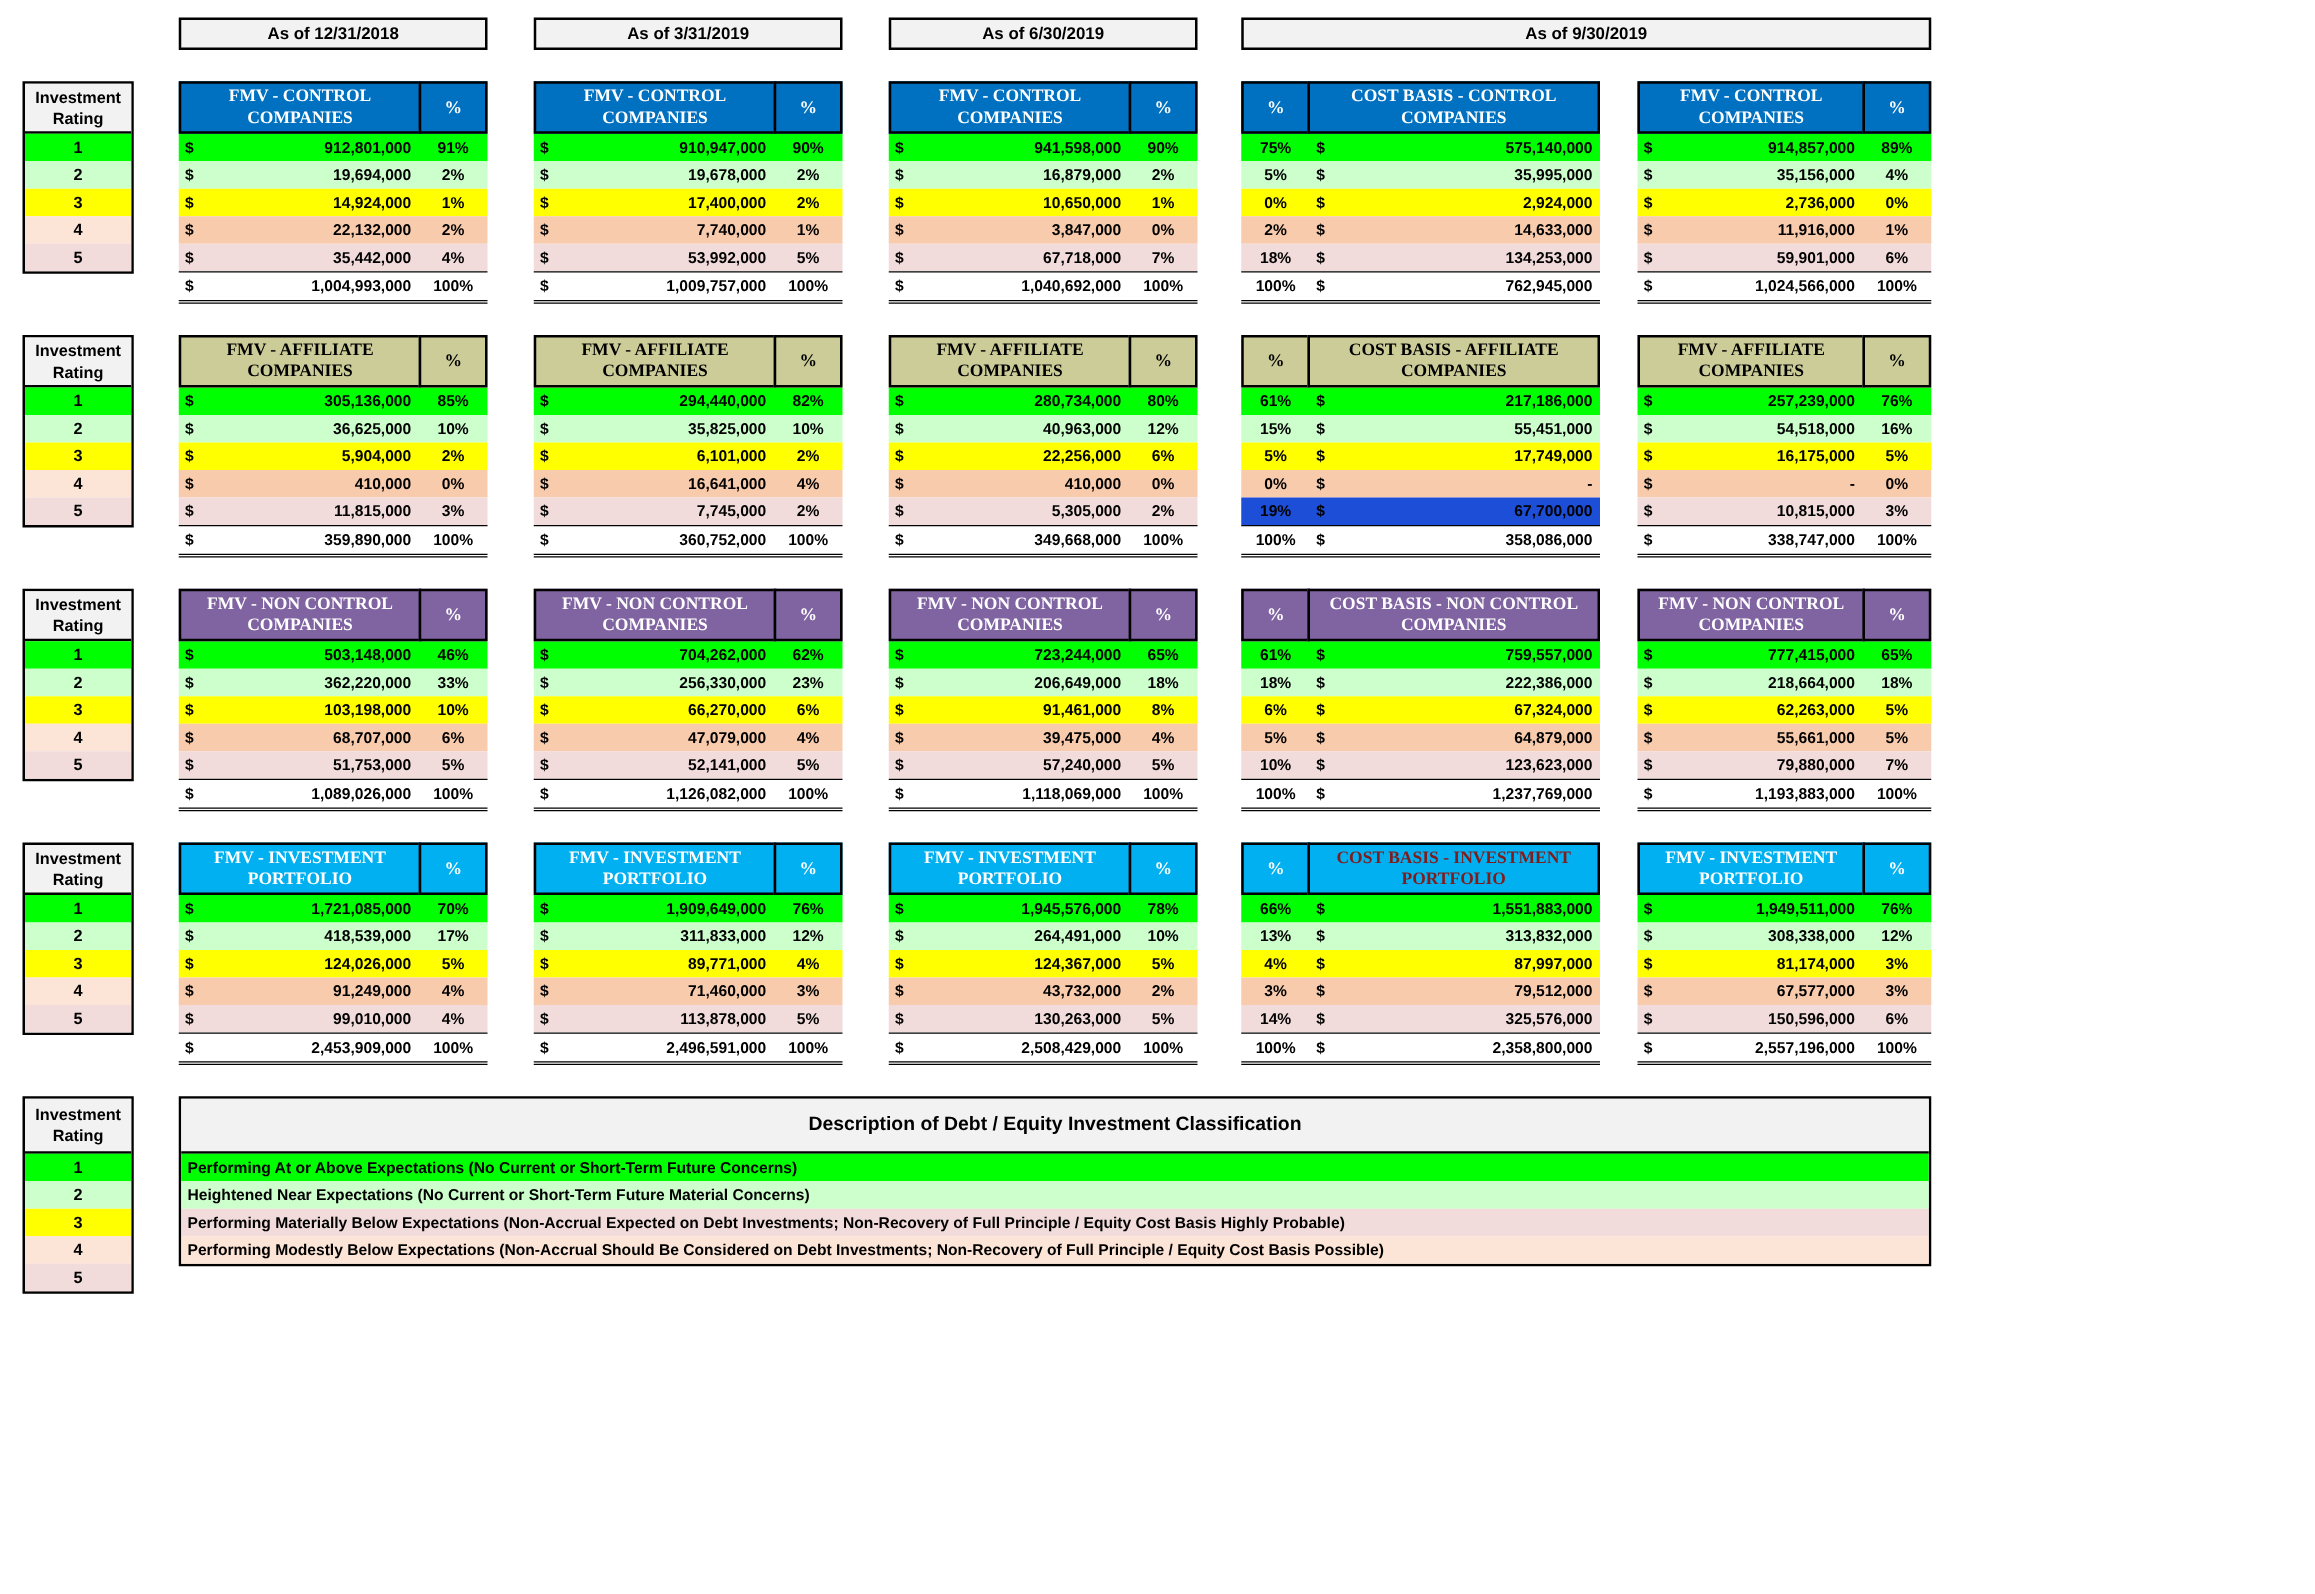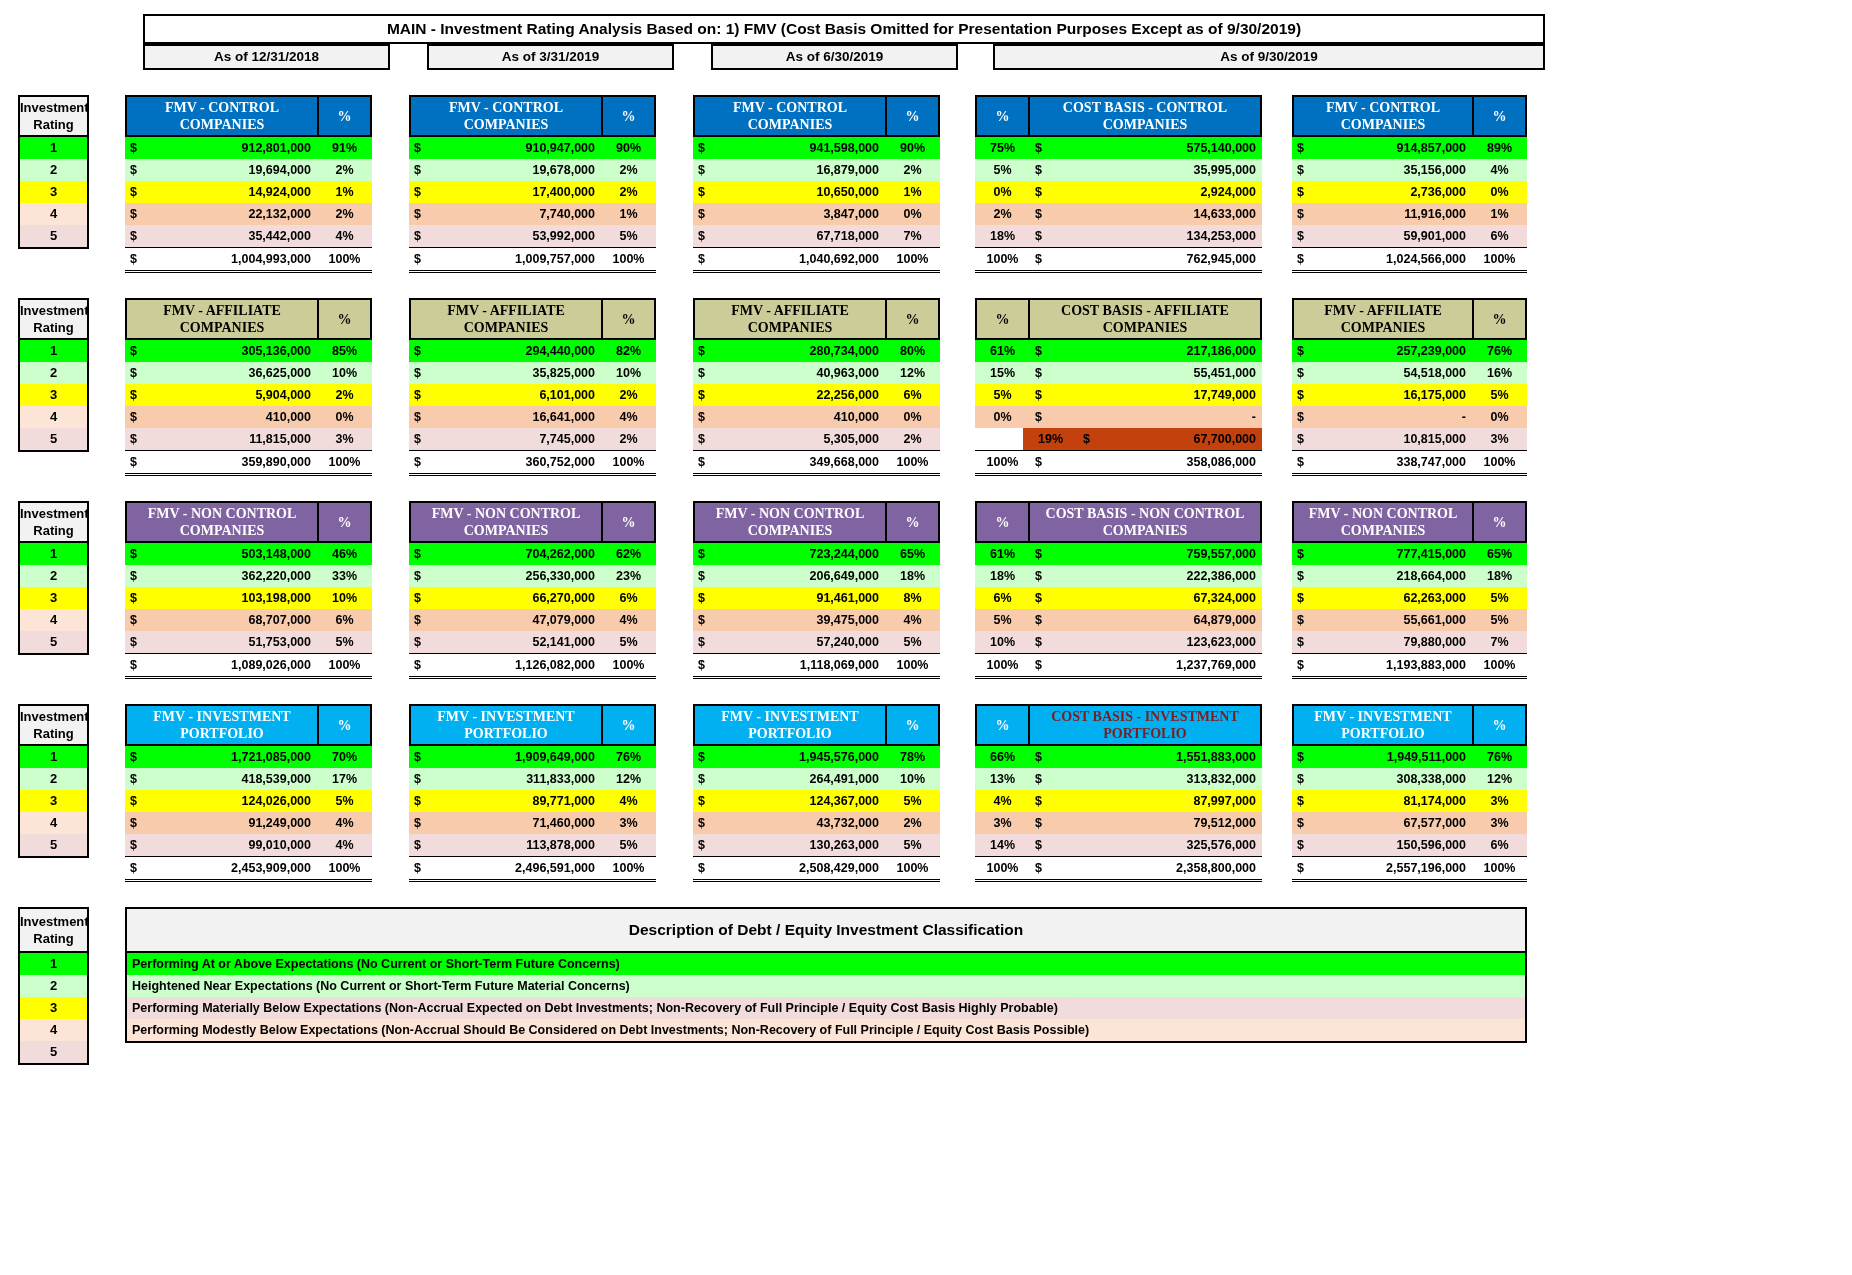--- a/index.html
+++ b/index.html
@@ -5,21 +5,21 @@
   html,body{margin:0;padding:0;background:#FFFFFF;}
   body{width:1852px;height:1275px;font-family:"Liberation Sans",sans-serif;color:#000;overflow:hidden;}
   .page{position:relative;padding:14px 0 0 18px;}
   .title-bar{margin-left:125px;width:1402px;box-sizing:border-box;border:2px solid #000;background:#fff;
     text-align:center;font-weight:bold;font-size:15.5px;padding:4px 0;}
   .asof-row{margin-left:125px;display:flex;}
   .asof-cell{box-sizing:border-box;border:2px solid #000;background:#F2F2F2;font-weight:bold;font-size:13.5px;
     text-align:center;height:26px;line-height:22px;}
   .asof-gap{box-sizing:border-box;height:26px;}
   .group{display:flex;align-items:flex-start;margin-top:25px;}
-  .legend{width:71px;box-sizing:border-box;border:2px solid #000;margin-right:36px;background:#fff;}
+  .legend{width:89px;box-sizing:border-box;border:2px solid #000;margin-right:36px;background:#fff;}
   .legend-head{height:38px;background:#F2F2F2;border-bottom:2px solid #000;display:flex;flex-direction:column;
     justify-content:center;text-align:center;font-weight:bold;font-size:13px;line-height:17px;}
   .legend-head.tall{height:42px;}
   .legend-row{height:22px;line-height:22px;text-align:center;font-weight:bold;font-size:13px;}
   .tables{display:flex;align-items:flex-start;}
   .tbl{box-sizing:border-box;}
   .thead{display:flex;height:42px;}
   .hcell{box-sizing:border-box;border:2px solid #000;display:flex;flex-direction:column;justify-content:center;
     text-align:center;font-family:"Liberation Serif",serif;font-weight:bold;font-size:14px;line-height:17px;height:42px;padding:4px 2px;}
   .hcell.title{flex:1;}
@@ -31,21 +31,20 @@
   .trow.total{background:#fff;border-top:1px solid #000;border-bottom:3px double #000;}
   .desc-tbl{width:1402px;box-sizing:border-box;border:2px solid #000;}
   .desc-head{height:42px;border-bottom:2px solid #000;background:#F2F2F2;text-align:center;line-height:42px;
     font-weight:bold;font-size:15.5px;}
   .desc-row{height:22px;line-height:22px;font-weight:bold;font-size:12.5px;padding-left:5px;}
 </style>
 </head>
 <body>
 
 <div class="page">
-  <div class="title-bar">MAIN - Investment Rating Analysis Based on: 1) FMV (Cost Basis Omitted for Presentation Purposes Except as of 9/30/2019)</div>
   <div class="asof-row" id="asof-row">
       <div class="asof-cell" style="width: 247px;">As of 12/31/2018</div>
       <div class="asof-gap" style="width: 37px;"></div>
       <div class="asof-cell" style="width: 247px;">As of 3/31/2019</div>
       <div class="asof-gap" style="width: 37px;"></div>
       <div class="asof-cell" style="width: 247px;">As of 6/30/2019</div>
       <div class="asof-gap" style="width: 35px;"></div>
       <div class="asof-cell" style="width: 552px;">As of 9/30/2019</div>
     </div>
   <div id="groups">
@@ -383,21 +382,21 @@
             <div class="trow" style="background: rgb(255, 255, 0);">
               <span class="pctc">5%</span>
               <span class="dollar">$</span>
               <span class="val">17,749,000</span>
             </div>
             <div class="trow" style="background: rgb(248, 203, 173);">
               <span class="pctc">0%</span>
               <span class="dollar">$</span>
               <span class="val">-</span>
             </div>
-            <div class="trow" style="background: #c2410c; margin-left: 48px;">
+            <div class="trow" style="background: #1d4ed8;">
               <span class="pctc">19%</span>
               <span class="dollar">$</span>
               <span class="val">67,700,000</span>
             </div>
             <div class="trow total">
               <span class="pctc">100%</span>
               <span class="dollar">$</span>
               <span class="val">358,086,000</span>
             </div>
           </div>

